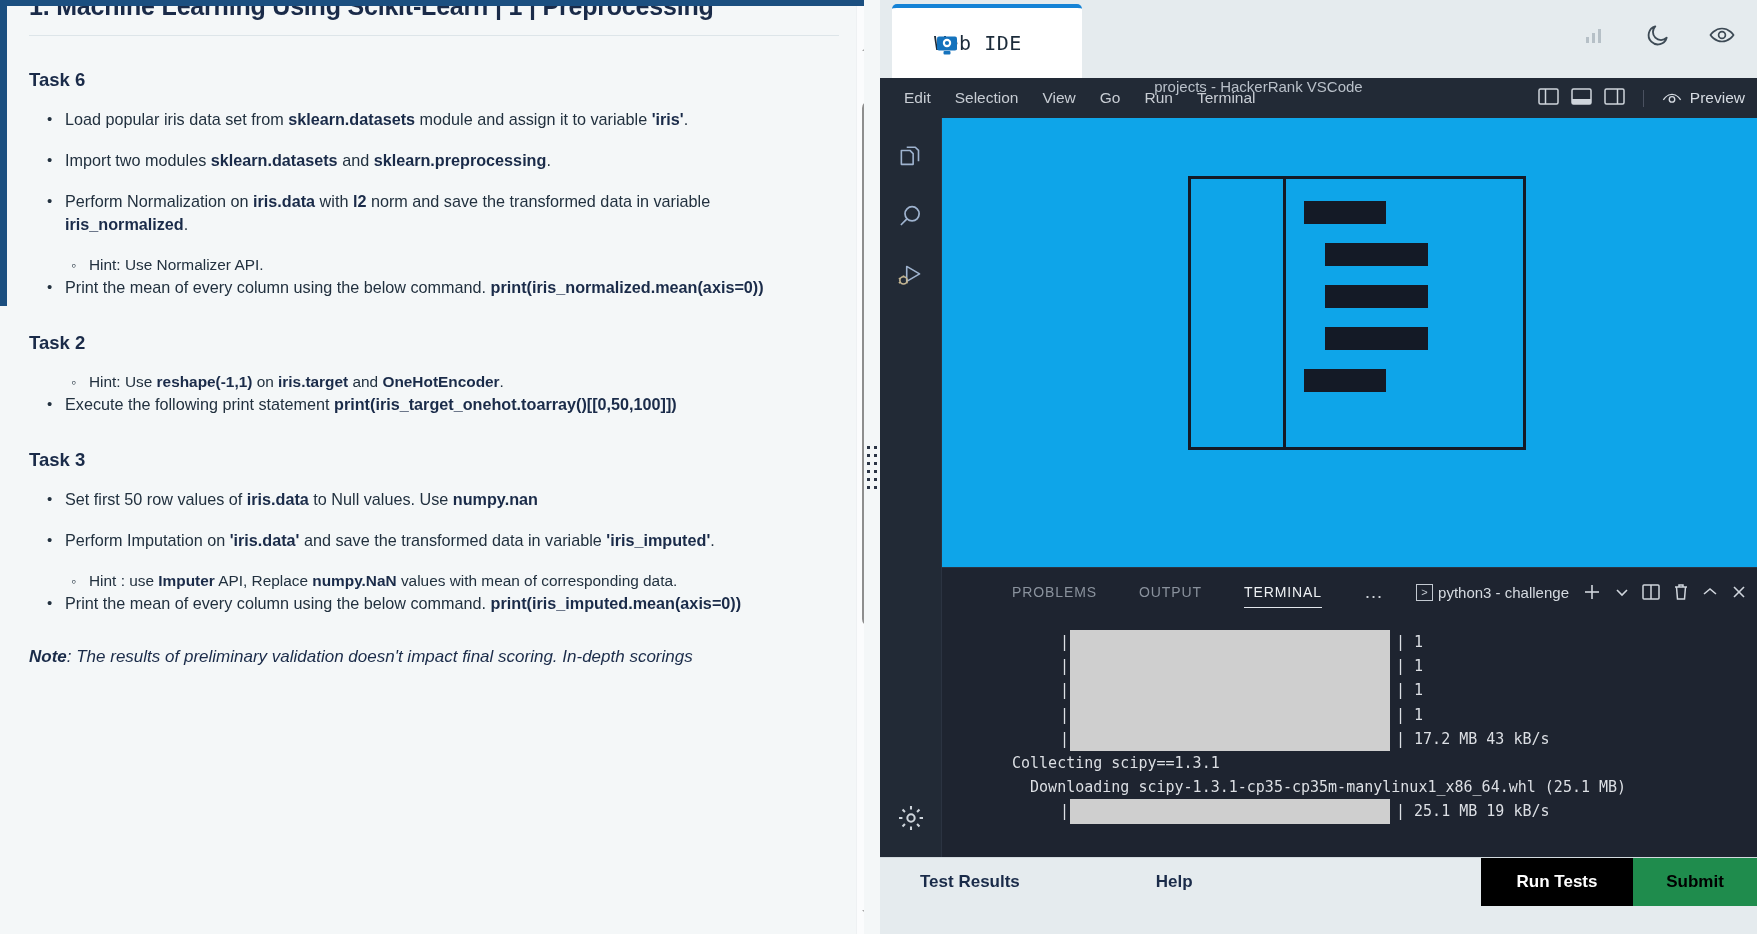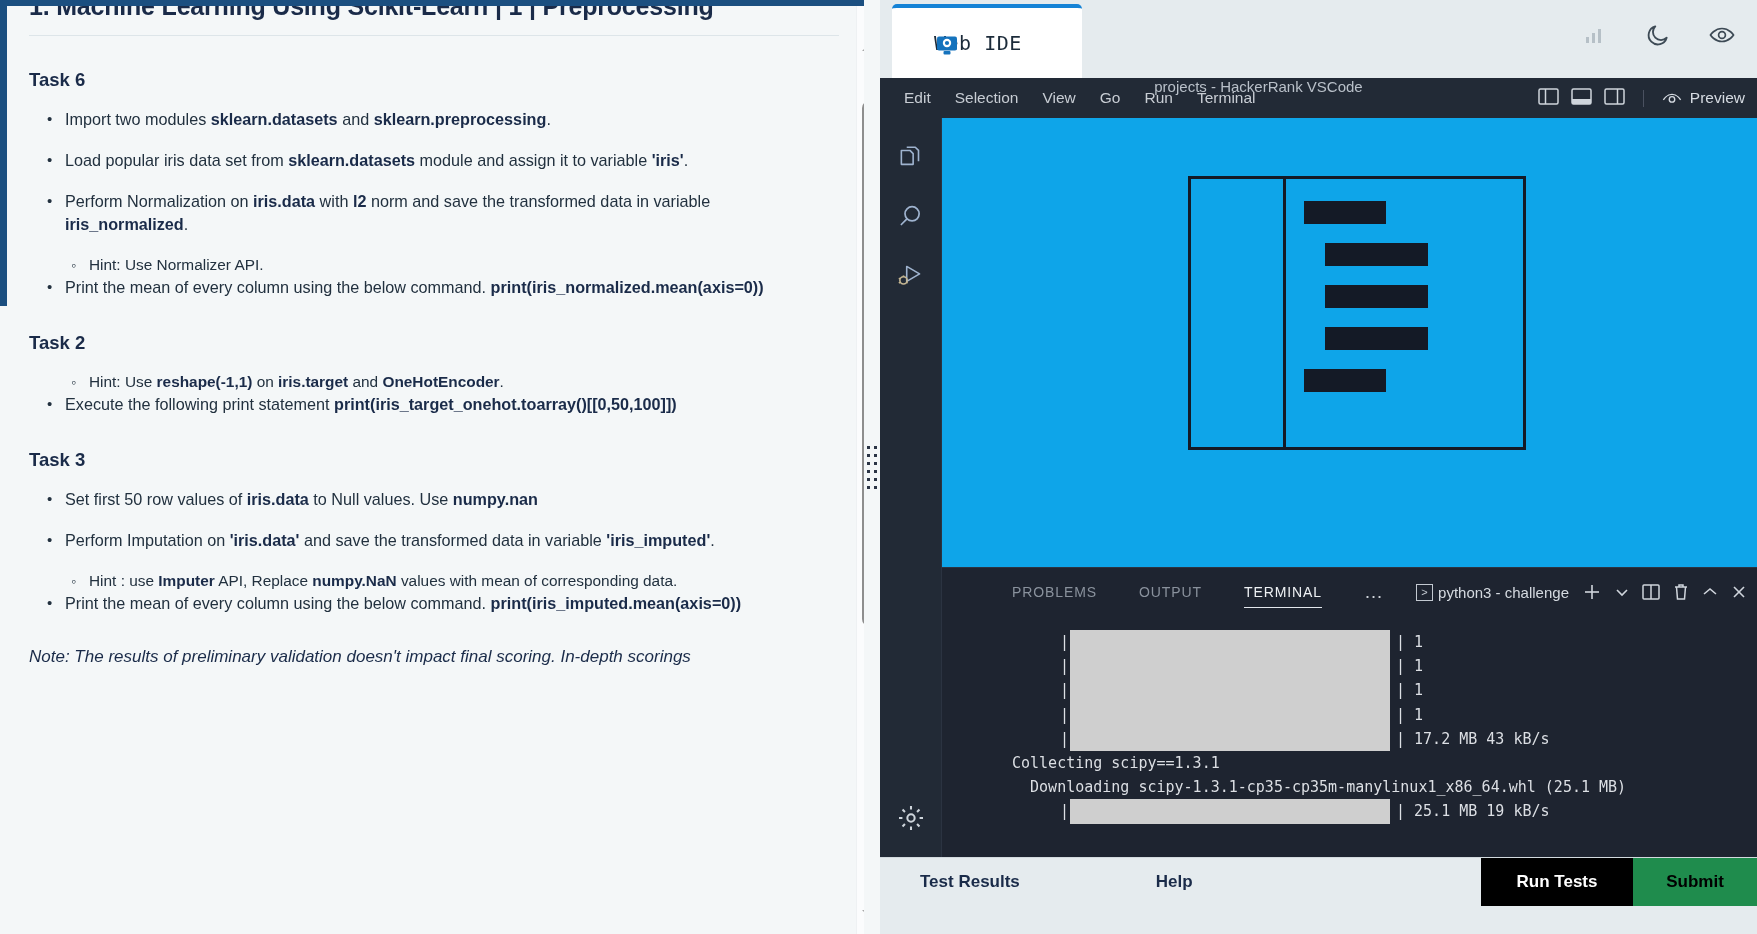--- a/index.html
+++ b/index.html
@@ -67,21 +67,21 @@
   }
   ul.bullets > li.sub:before {
     content: "\25E6";
     left: 42px; top: 0px; font-size: 14px;
   }
   ul.bullets b { font-weight: bold; color: #1a2b49; }
   .note {
     font-size: 17px; font-style: italic; color: #1a2b49;
     margin-top: 30px; line-height: 24px; white-space: nowrap;
   }
-  .note b { font-weight: normal; font-style: italic; margin-top: 16px; }
+  .note b { font-weight: bold; font-style: italic; margin-top: 16px; }
 
   
   #stmt-scrollbar {
     position: absolute; right: 0px; top: 6px;
     width: 24px; height: 928px;
     background: #fbfcfd;
     border-left: 1px solid #eef1f3;
   }
   .sb-arrow {
     position: absolute; left: 0; width: 24px; height: 22px;
@@ -326,22 +326,22 @@
   <div id="left-pane">
     <div class="topbar-blue"></div>
     <div class="left-accent"></div>
 
     <div id="statement">
       <div class="stmt-title">1. Machine Learning Using Scikit-Learn | 1 | Preprocessing</div>
       <div class="stmt-rule"></div>
       <div id="tasks-container">
           <div class="task-head">Task 6</div>
           <ul class="bullets">
+            <li>Load popular iris data set from <b>sklearn.datasets</b> module and assign it to variable <b>'iris'</b>.</li>
             <li>Import two modules <b>sklearn.datasets</b> and <b>sklearn.preprocessing</b>.</li>
-            <li>Load popular iris data set from <b>sklearn.datasets</b> module and assign it to variable <b>'iris'</b>.</li>
             <li>Perform Normalization on <b>iris.data</b> with <b>l2</b> norm and save the transformed data in variable <b>iris_normalized</b>.</li>
             <li class="sub">Hint: Use Normalizer API.</li>
             <li>Print the mean of every column using the below command. <b>print(iris_normalized.mean(axis=0))</b></li>
           </ul>
           <div class="task-head">Task 2</div>
           <ul class="bullets">
             <li class="sub">Hint: Use <b>reshape(-1,1)</b> on <b>iris.target</b> and <b>OneHotEncoder</b>.</li>
             <li>Execute the following print statement <b>print(iris_target_onehot.toarray()[[0,50,100]])</b></li>
           </ul>
           <div class="task-head">Task 3</div>

